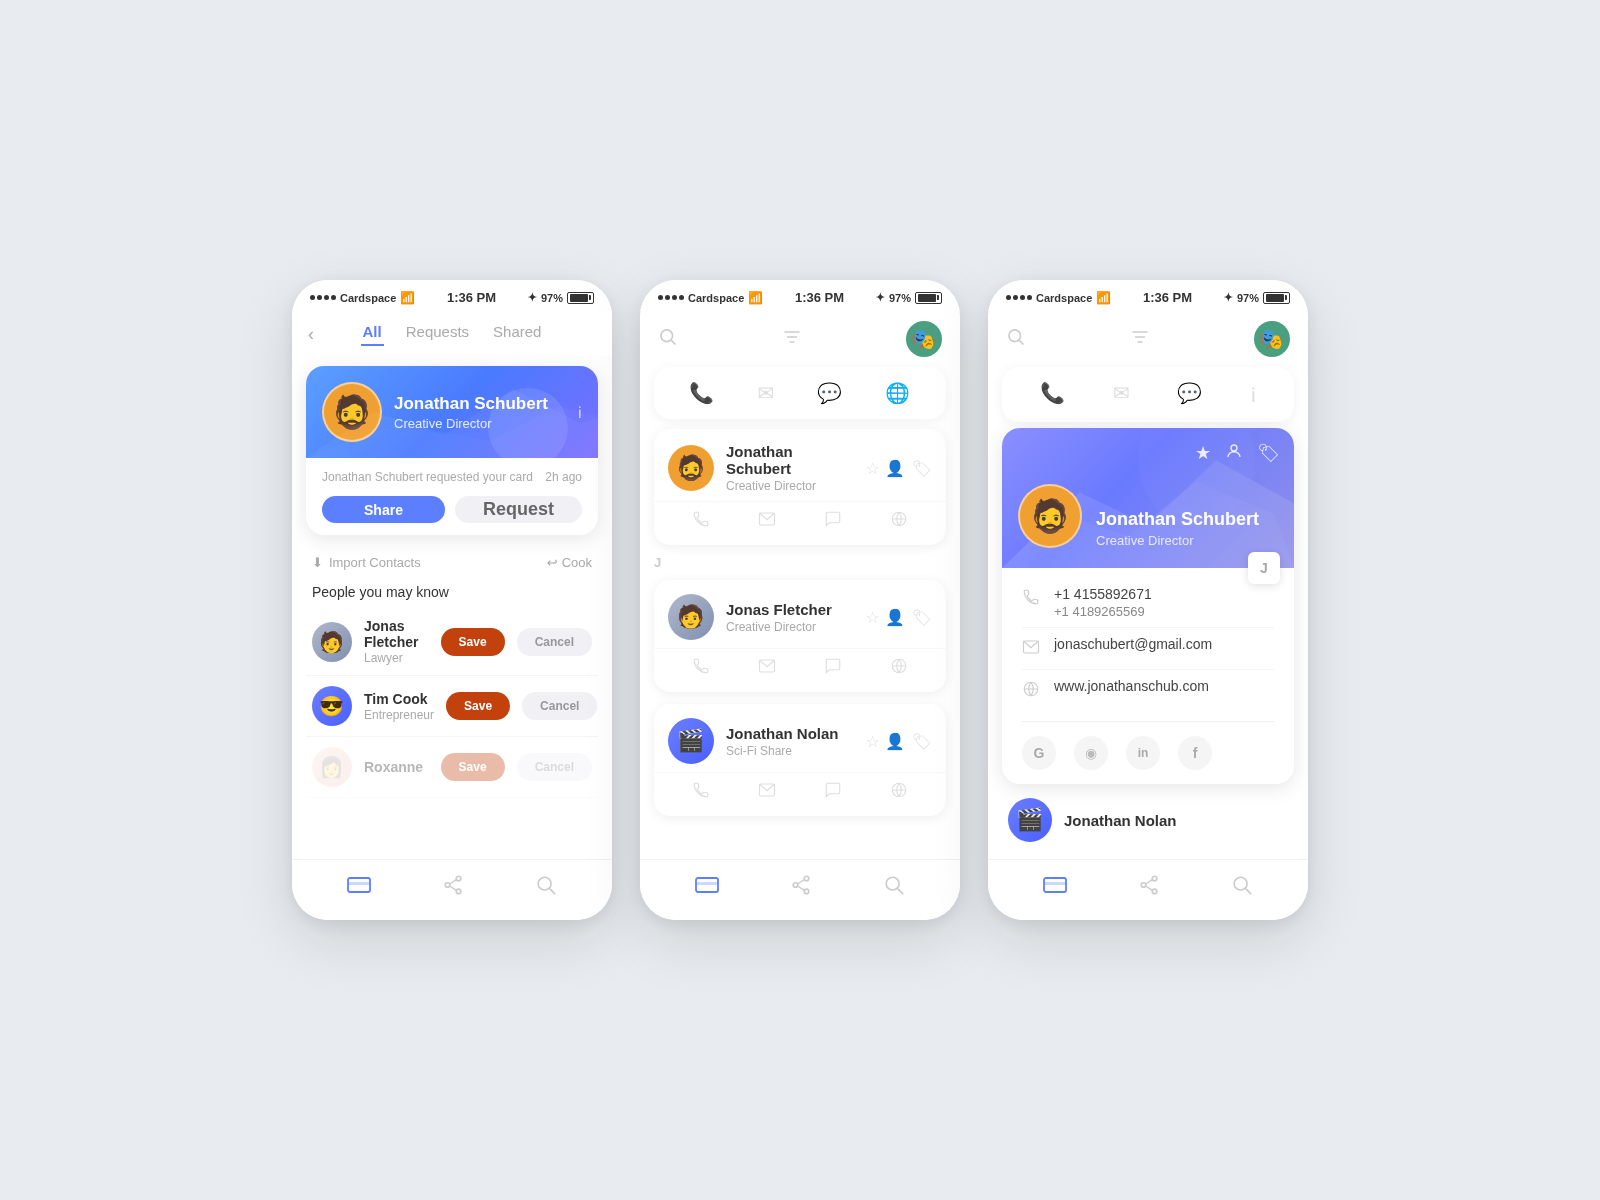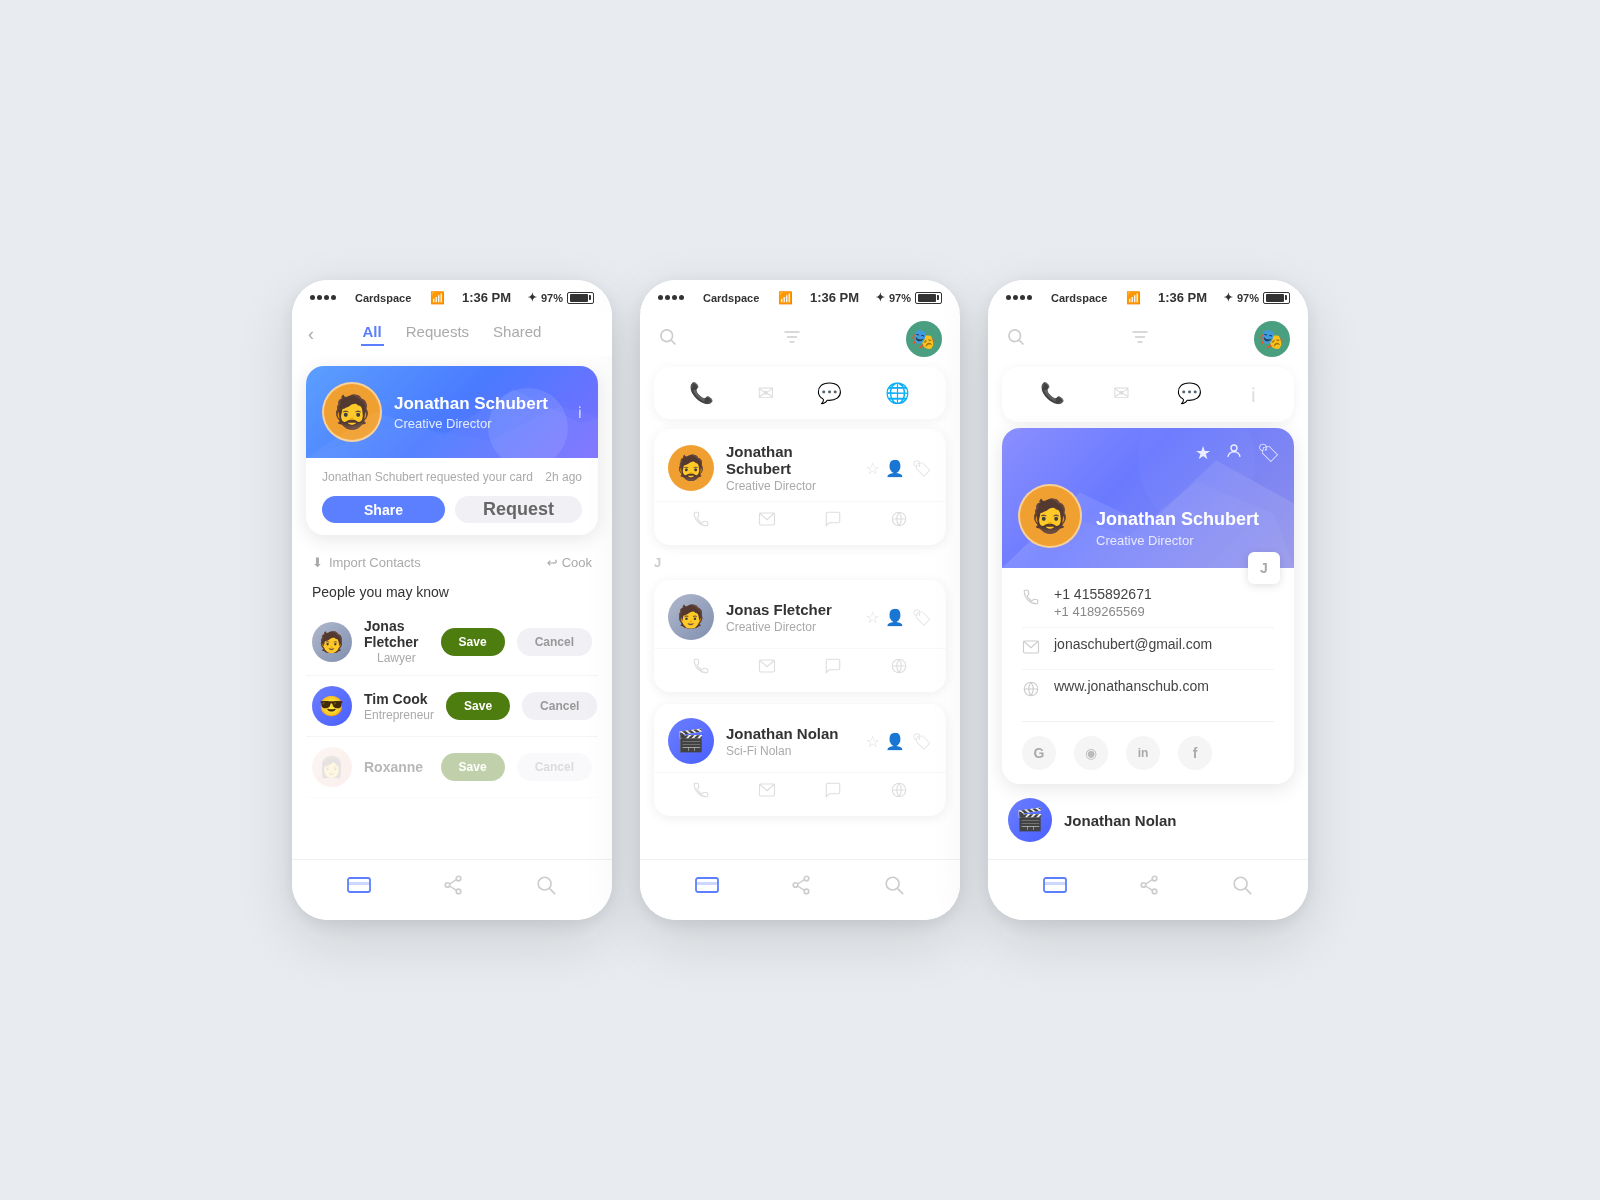--- a/index.html
+++ b/index.html
@@ -31,21 +31,21 @@
     .status-bar {
       display: flex;
       justify-content: space-between;
       align-items: center;
       padding: 10px 18px 6px;
       font-size: 11px;
       font-weight: 600;
       color: #333;
       background: #fff;
     }
-    .status-left { display: flex; align-items: center; gap: 19px; }
+    .status-left { display: flex; align-items: center; gap: 4px; }
     .status-dots { display: flex; gap: 2px; }
     .status-dot { width: 5px; height: 5px; border-radius: 50%; background: #333; }
     .status-carrier { font-size: 11px; font-weight: 600; }
     .status-wifi { font-size: 12px; }
     .status-center { font-size: 13px; font-weight: 600; }
     .status-right { display: flex; align-items: center; gap: 4px; font-size: 11px; }
     .battery-icon {
       display: flex; align-items: center;
       border: 1.5px solid #333; border-radius: 2px;
       padding: 1px 2px; gap: 1px;
@@ -172,23 +172,23 @@
     .people-list { padding: 0 14px; display: flex; flex-direction: column; gap: 0; }
     .person-row {
       display: flex;
       align-items: center;
       gap: 12px;
       padding: 10px 6px;
       border-bottom: 1px solid #f5f5f5;
     }
     .person-info { flex: 1; }
     .person-name { font-size: 14px; font-weight: 600; color: #333; }
-    .person-role { font-size: 12px; color: #aaa; margin-top: 1px; text-align: center; }
+    .person-role { font-size: 12px; color: #aaa; margin-top: 1px; }
     .btn-save {
-      background: #4d7c0f;
+      background: #c2410c;
       color: #fff;
       border: none;
       border-radius: 16px;
       padding: 7px 18px;
       font-size: 12px;
       font-weight: 600;
       cursor: pointer;
     }
     .btn-cancel {
       background: #f0f0f5;
@@ -630,21 +630,21 @@
       </div>
     </div>
 
     <div class="contact-card">
       <div class="contact-card-top">
         <div class="avatar-sm avatar-nolan" style="width:46px;height:46px;">
           <span style="font-size:22px;">🎬</span>
         </div>
         <div class="contact-info">
           <div class="contact-name">Jonathan Nolan</div>
-          <div class="contact-role">Sci-Fi Nolan</div>
+          <div class="contact-role">Sci-Fi Share</div>
         </div>
         <div class="contact-actions-row">
           <span class="contact-action-icon">☆</span>
           <span class="contact-action-icon">👤</span>
           <span class="contact-action-icon">🏷</span>
         </div>
       </div>
       <div class="contact-icons-row">
         <span class="contact-comm-icon">
           <svg width="18" height="18" viewBox="0 0 24 24">

